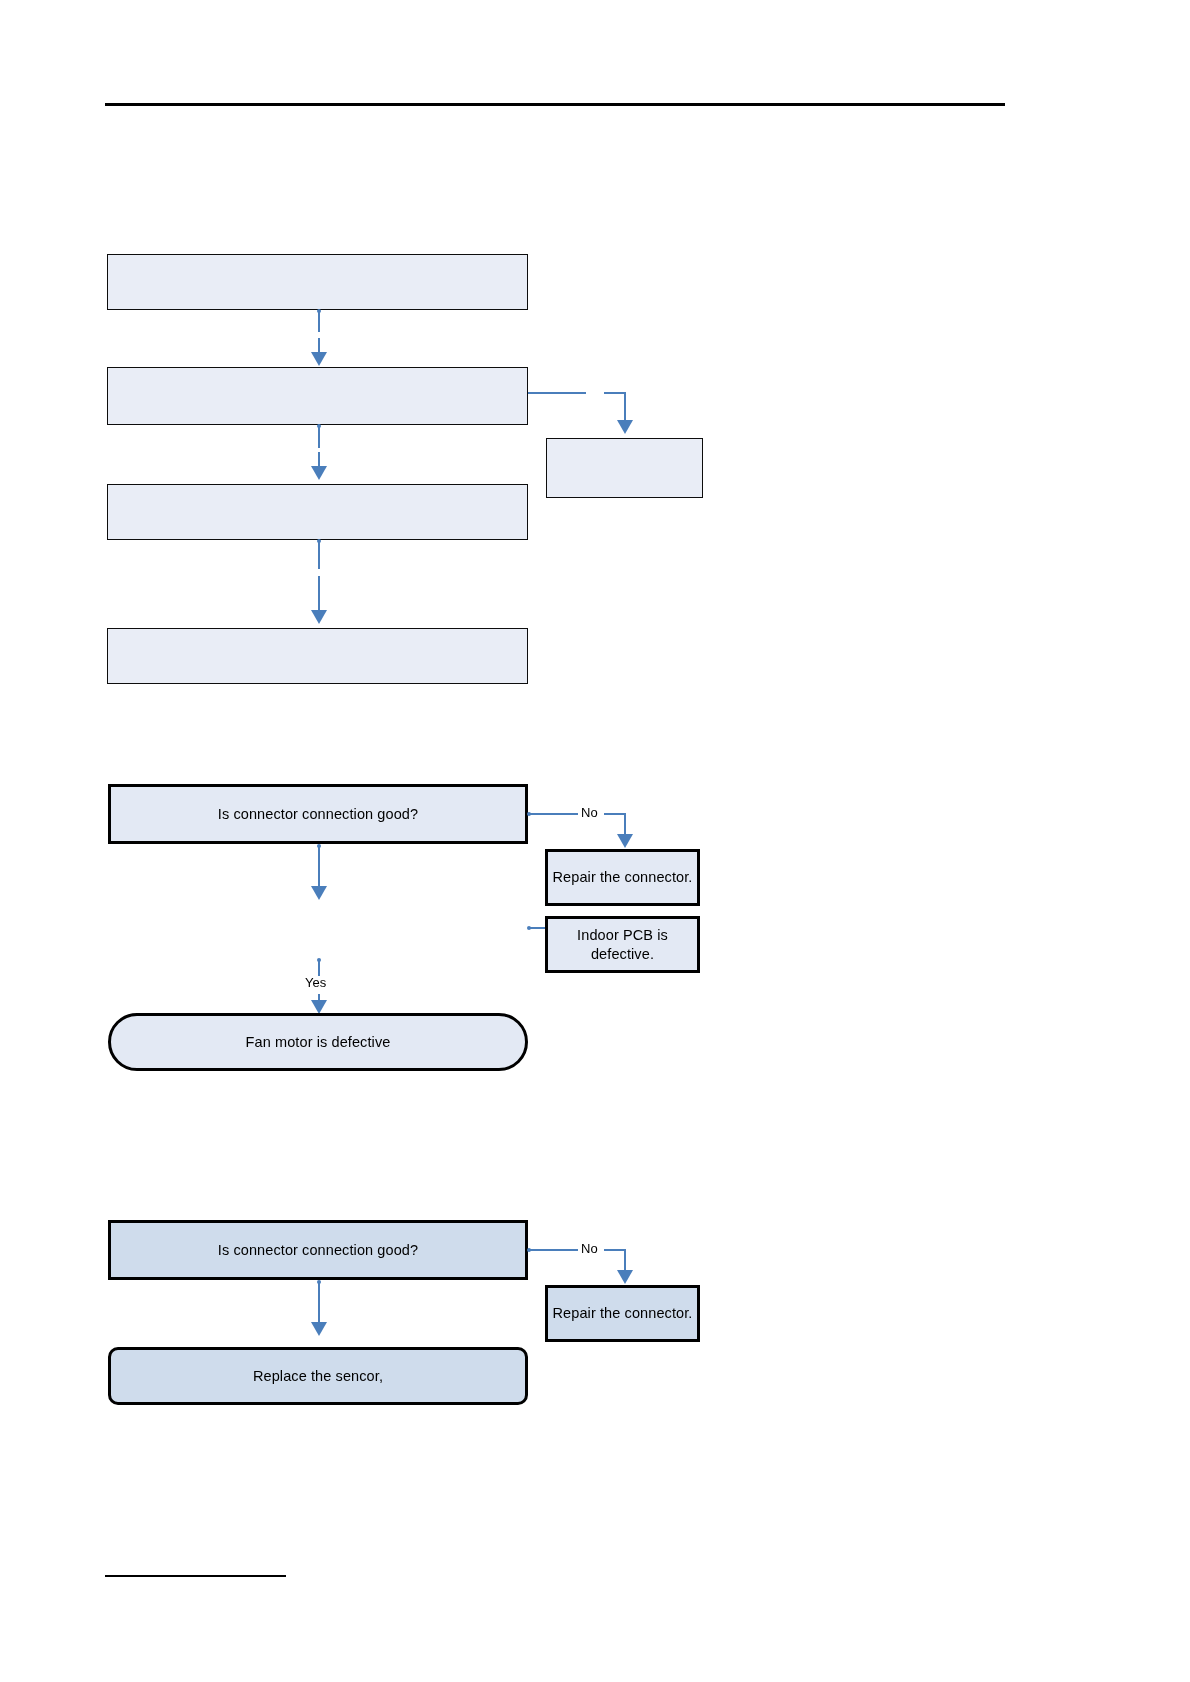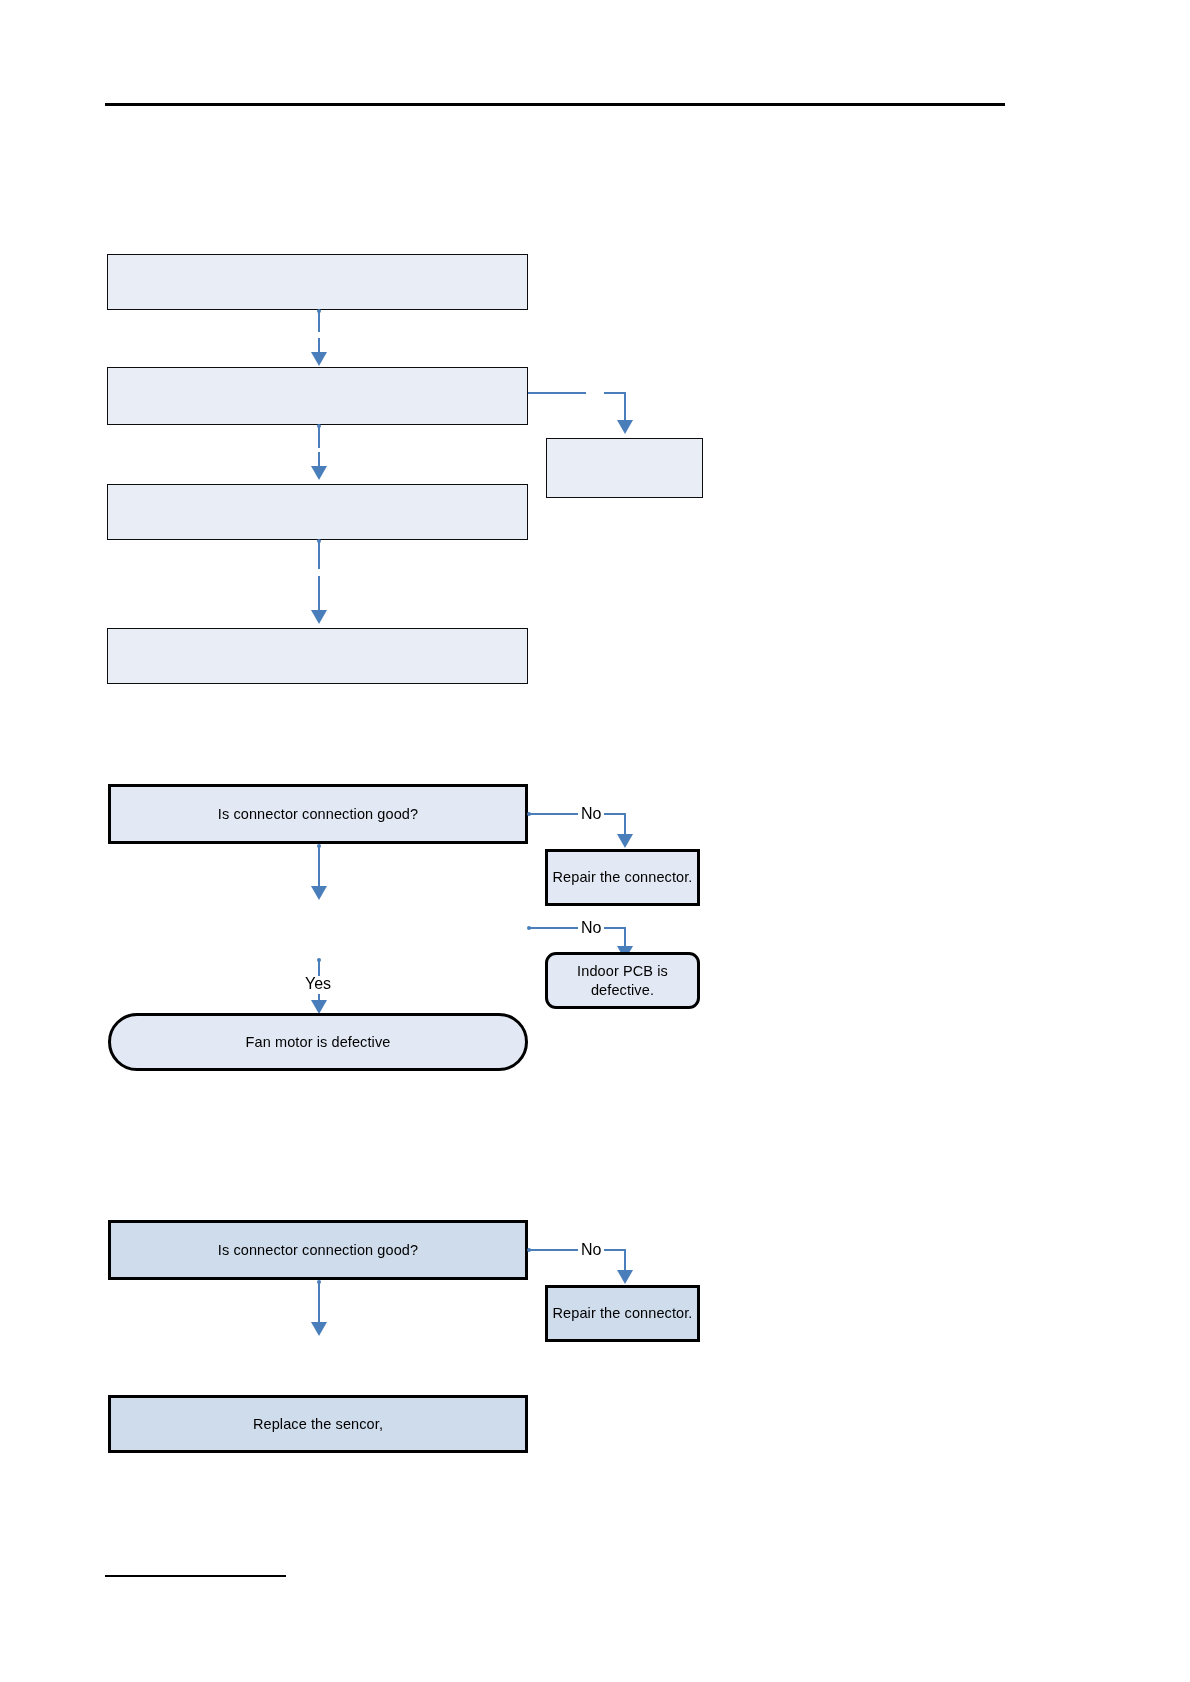--- a/index.html
+++ b/index.html
@@ -76,21 +76,21 @@
     position: absolute;
     width: 4px;
     height: 4px;
     border-radius: 50%;
     background: #4a7ebb;
   }
 
   
   .edge-label {
     position: absolute;
-    font-size: 16px;
+    font-size: 13px;
     color: #000000;
     background: #ffffff;
     padding: 0 3px;
     line-height: 1;
     white-space: nowrap;
   }
   
   .edge-label.hidden-text { color: #ffffff; }
   .box.hidden-text { color: #ffffff; }
 </style>
@@ -151,21 +151,21 @@
   <div class="arrow-down" style="left:311px; top:886px;"></div>
 
 
   <div class="dot" style="left:527px; top:926px;"></div>
   <div class="hline" style="left:529px; top:927px; width:49px;"></div>
   <div class="hline" style="left:604px; top:927px; width:22px;"></div>
   <div class="edge-label" style="left:578px; top:920px;">No</div>
   <div class="vline" style="left:624px; top:927px; height:21px;"></div>
   <div class="arrow-down" style="left:617px; top:946px;"></div>
 
-  <div class="box heavy" style="left:545px; top:952px; width:155px; height:57px;border-radius:11px;">Indoor PCB is defective.</div>
+  <div class="box heavy" style="left:545px; top:916px; width:155px; height:57px;">Indoor PCB is defective.</div>
 
   <div class="dot" style="left:317px; top:958px;"></div>
   <div class="vline" style="left:318px; top:960px; height:18px;"></div>
   <div class="edge-label" style="left:302px; top:976px;">Yes</div>
   <div class="vline" style="left:318px; top:994px; height:7px;"></div>
   <div class="arrow-down" style="left:311px; top:1000px;"></div>
 
   <div class="box heavy" style="left:108px; top:1013px; width:420px; height:58px;border-radius:29px;">Fan motor is defective</div>
 
   <div class="box heavy tinted" style="left:108px; top:1220px; width:420px; height:60px;">Is connector connection good?</div>
@@ -176,17 +176,17 @@
   <div class="edge-label" style="left:578px; top:1242px;">No</div>
   <div class="vline" style="left:624px; top:1249px; height:22px;"></div>
   <div class="arrow-down" style="left:617px; top:1270px;"></div>
 
   <div class="box heavy tinted" style="left:545px; top:1285px; width:155px; height:57px;">Repair the connector.</div>
 
   <div class="dot" style="left:317px; top:1280px;"></div>
   <div class="vline" style="left:318px; top:1282px; height:42px;"></div>
   <div class="arrow-down" style="left:311px; top:1322px;"></div>
 
-  <div class="box heavy tinted" style="left:108px; top:1395px; width:420px; height:58px;">Replace the sencor,</div>
+  <div class="box heavy tinted" style="left:108px; top:1347px; width:420px; height:58px;border-radius:10px;">Replace the sencor,</div>
 
   <div id="footnote-rule" class="hrule"></div>
 
 </div>
 
 </body></html>

